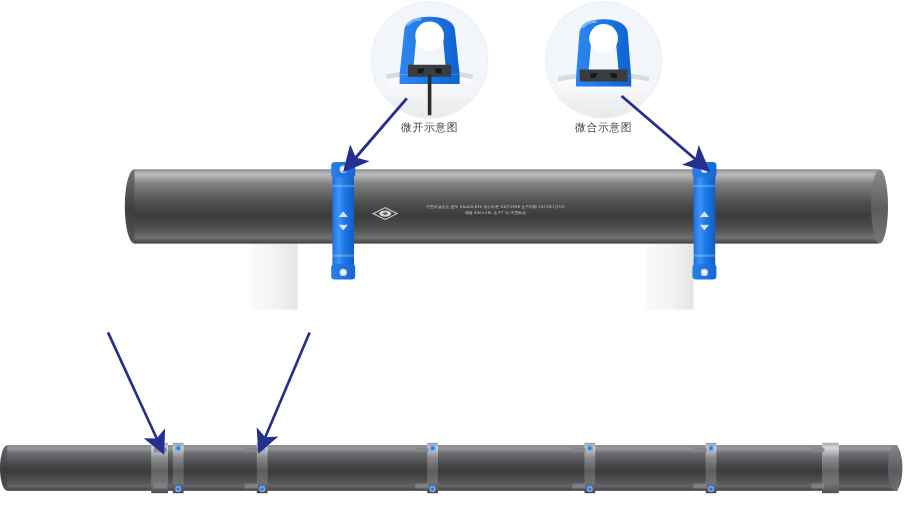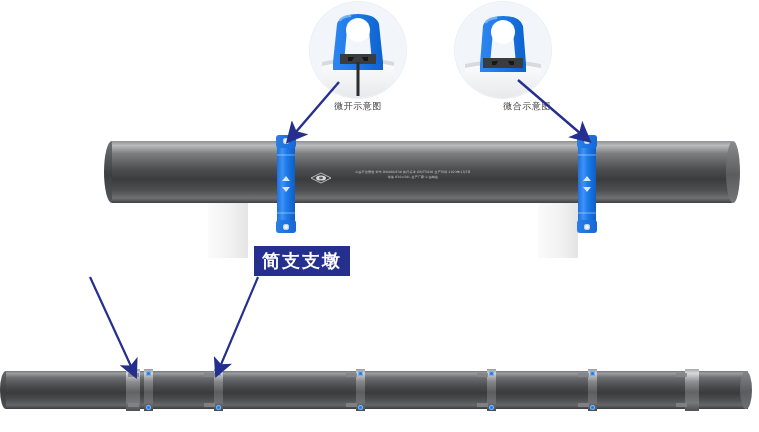--- a/index.html
+++ b/index.html
@@ -40,21 +40,21 @@
 
   .inset-caption {
     position: absolute;
     font-size: 9px;
     color: #3d3d3d;
     letter-spacing: 0.5px;
     white-space: nowrap;
     text-align: center;
   }
   .cap-left  { left: 311px; top: 100px; width: 94px; }
-  .cap-right { left: 480px; top: 100px; width: 94px; }
+  .cap-right { left: 456px; top: 100px; width: 94px; }
 
   
   .callout {
     position: absolute;
     background: #252f8e;
     color: #ffffff;
     font-size: 18px;
     font-weight: bold;
     letter-spacing: 2px;
     text-align: center;
@@ -378,15 +378,14 @@
 
     <line x1="339" y1="82" x2="289" y2="140" stroke="#252f8e" stroke-width="2.4" marker-end="url(#arrow)"></line>
 
     <line x1="518" y1="80" x2="588" y2="140" stroke="#252f8e" stroke-width="2.4" marker-end="url(#arrow)"></line>
 
     <line x1="90" y1="277" x2="135" y2="375" stroke="#252f8e" stroke-width="2.2" marker-end="url(#arrow)"></line>
 
     <line x1="258" y1="277" x2="217" y2="374" stroke="#252f8e" stroke-width="2.2" marker-end="url(#arrow)"></line>
   </svg>
 
-  <div class="callout callout-b lbl-txt">简支支墩</div>
 
 </div>
 
 </body></html>

